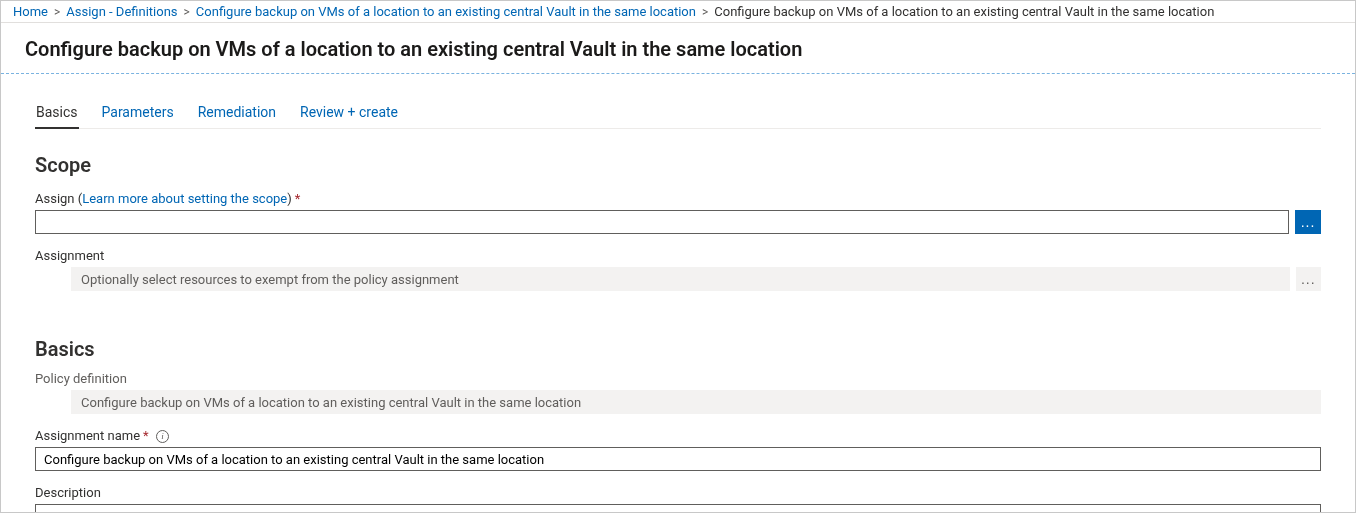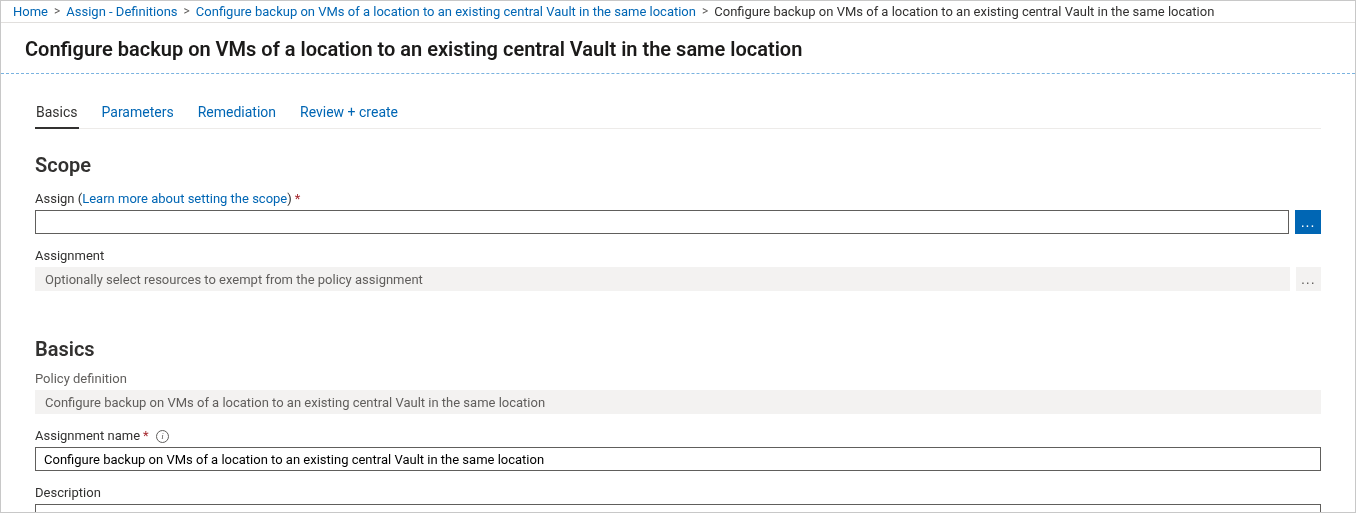--- a/index.html
+++ b/index.html
@@ -9,21 +9,21 @@
       color: #323130;
       background: #fff;
       width: 1356px;
       height: 513px;
       border: 1px solid #c8c8c8;
       overflow: hidden;
     }
     
     .breadcrumb {
       display: flex;
-      align-items: flex-start;
+      align-items: center;
       padding: 3px 8px 3px 12px;
       font-size: 13px;
       border-bottom: 1px solid #e1dfdd;
       overflow: hidden;
       white-space: nowrap;
     }
     .breadcrumb a {
       color: #0066b4;
       text-decoration: none;
       cursor: pointer;
@@ -156,20 +156,21 @@
       font-size: 13px;
       width: 100%;
       display: flex;
       align-items: center;
     }
     .readonly-row {
       display: flex;
       gap: 6px;
       margin-top: 4px;
       align-items: stretch;
+      margin-left: 36px;
     }
     .picker-btn.light {
       background: #f3f2f1;
       color: #605e5c;
       width: 26px;
     }
     .textarea-input {
       width: 100%;
       border: 1px solid #605e5c;
       height: 36px;

